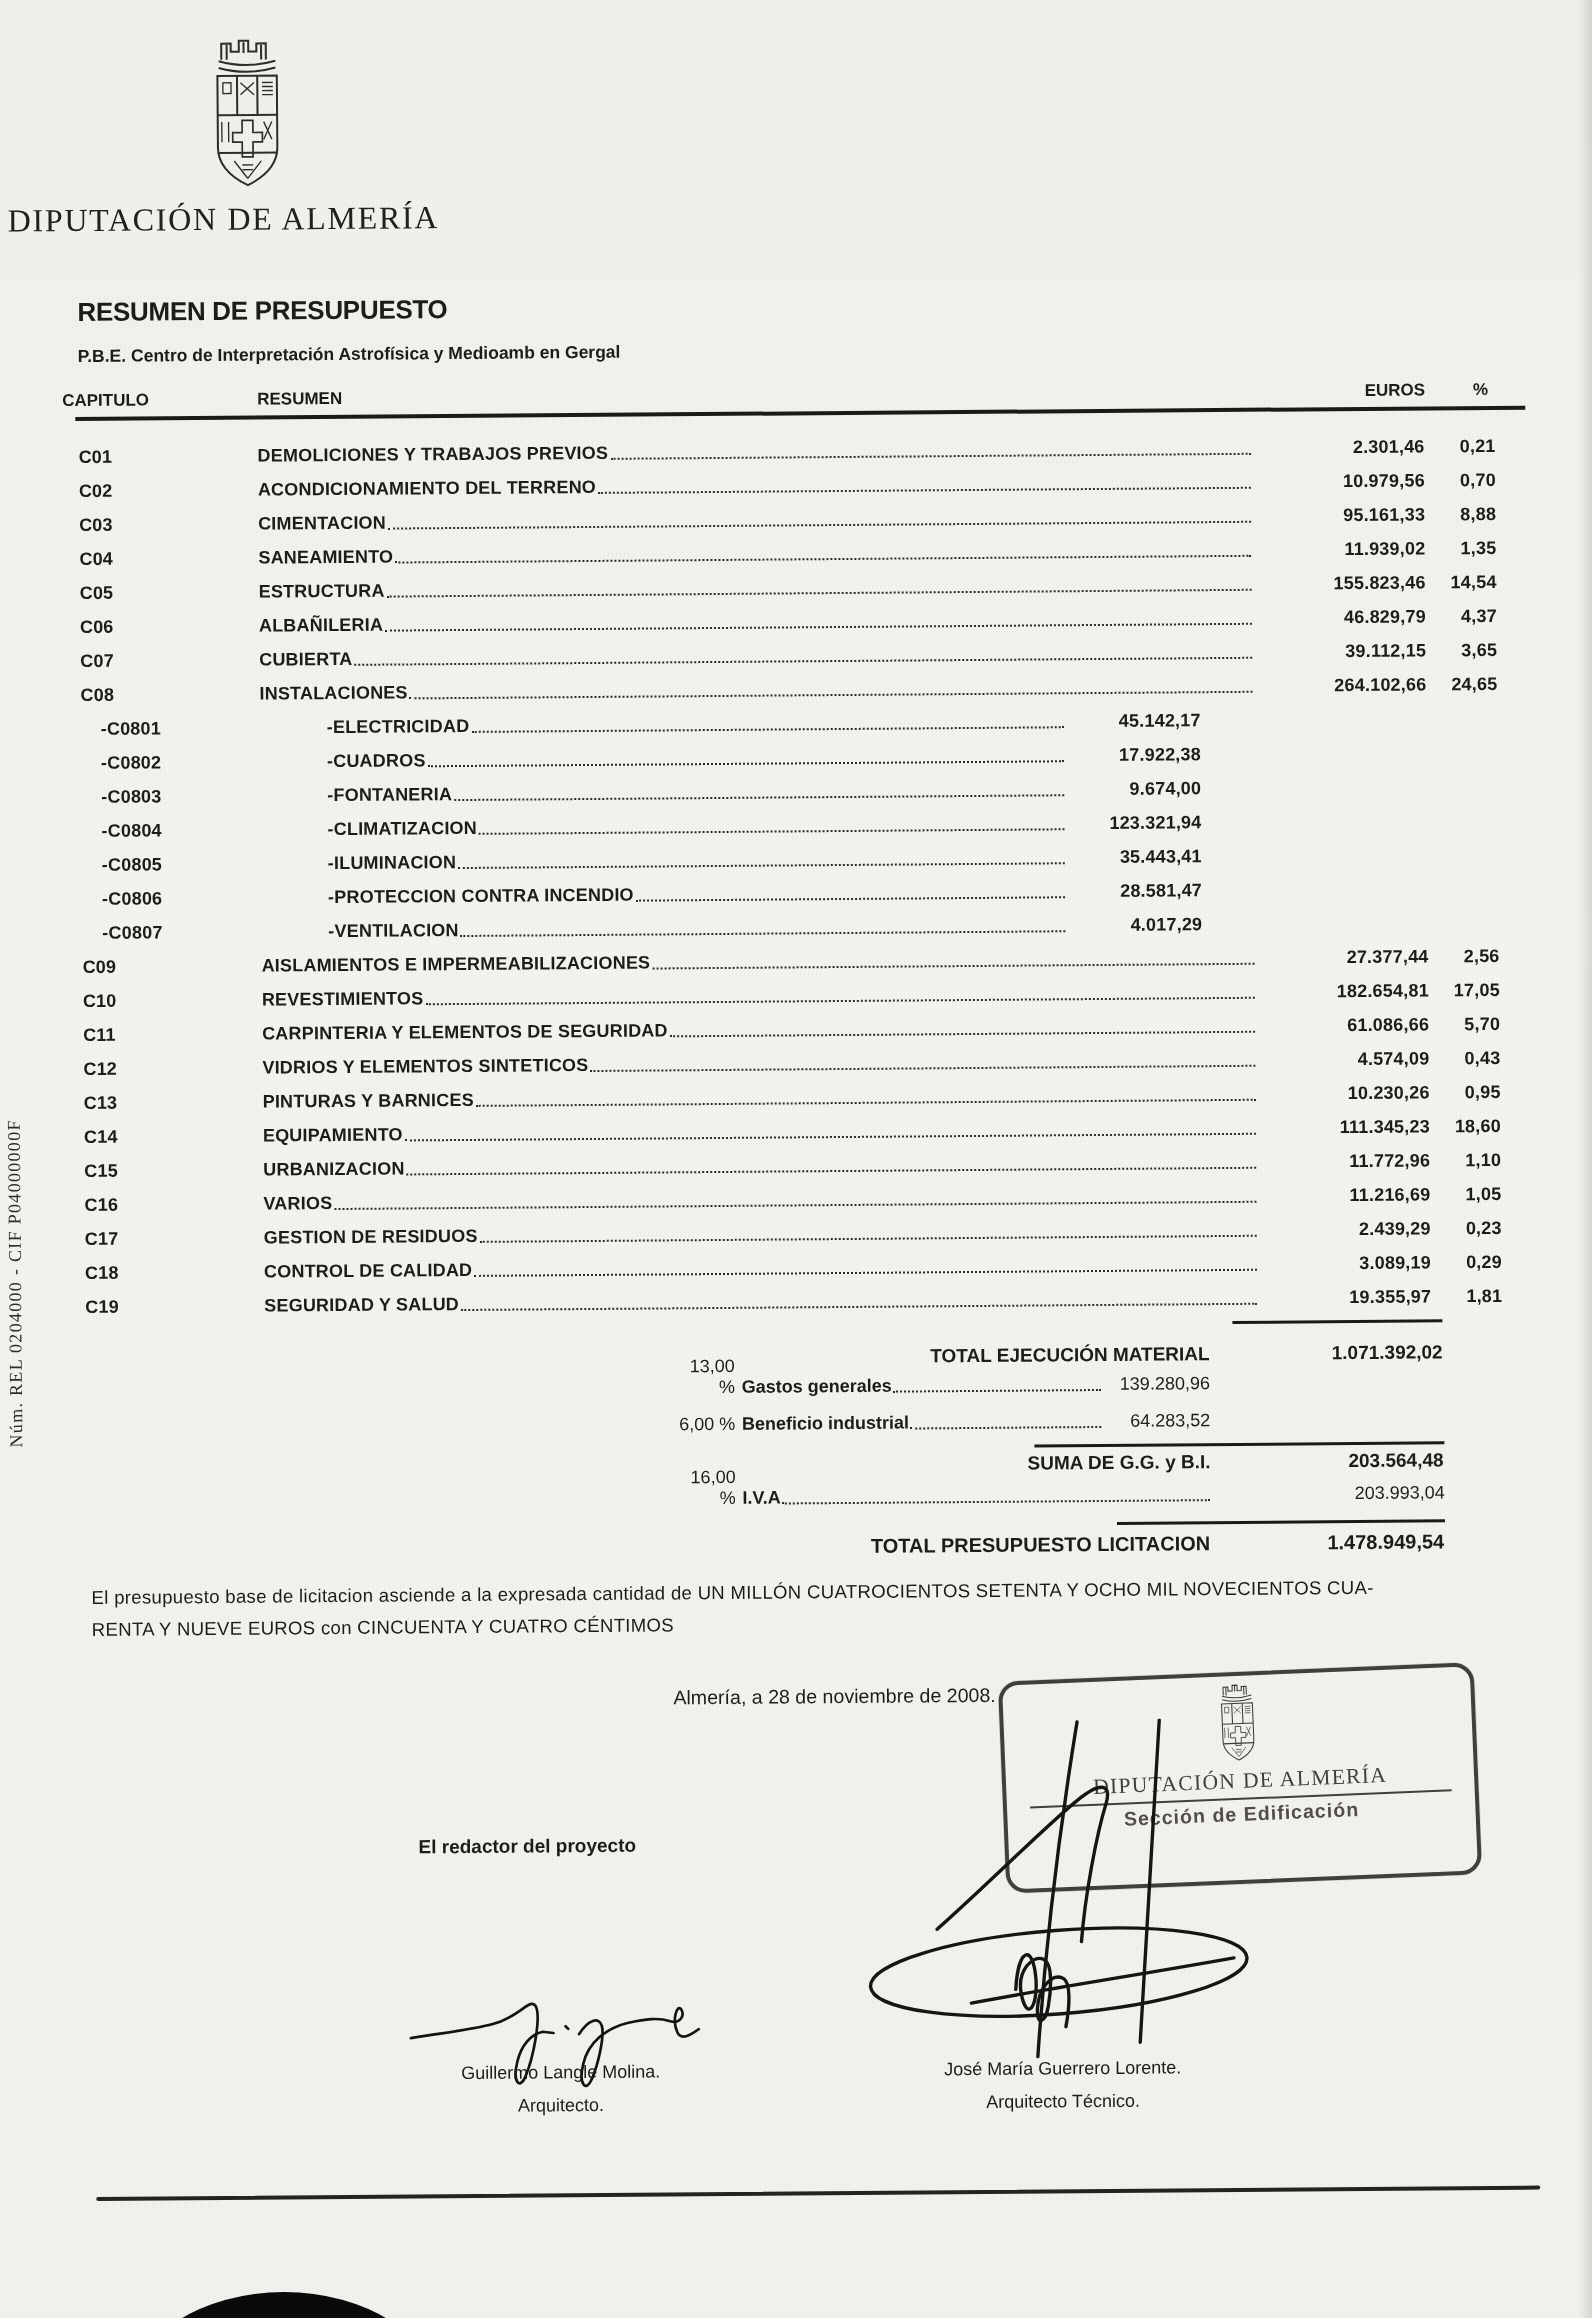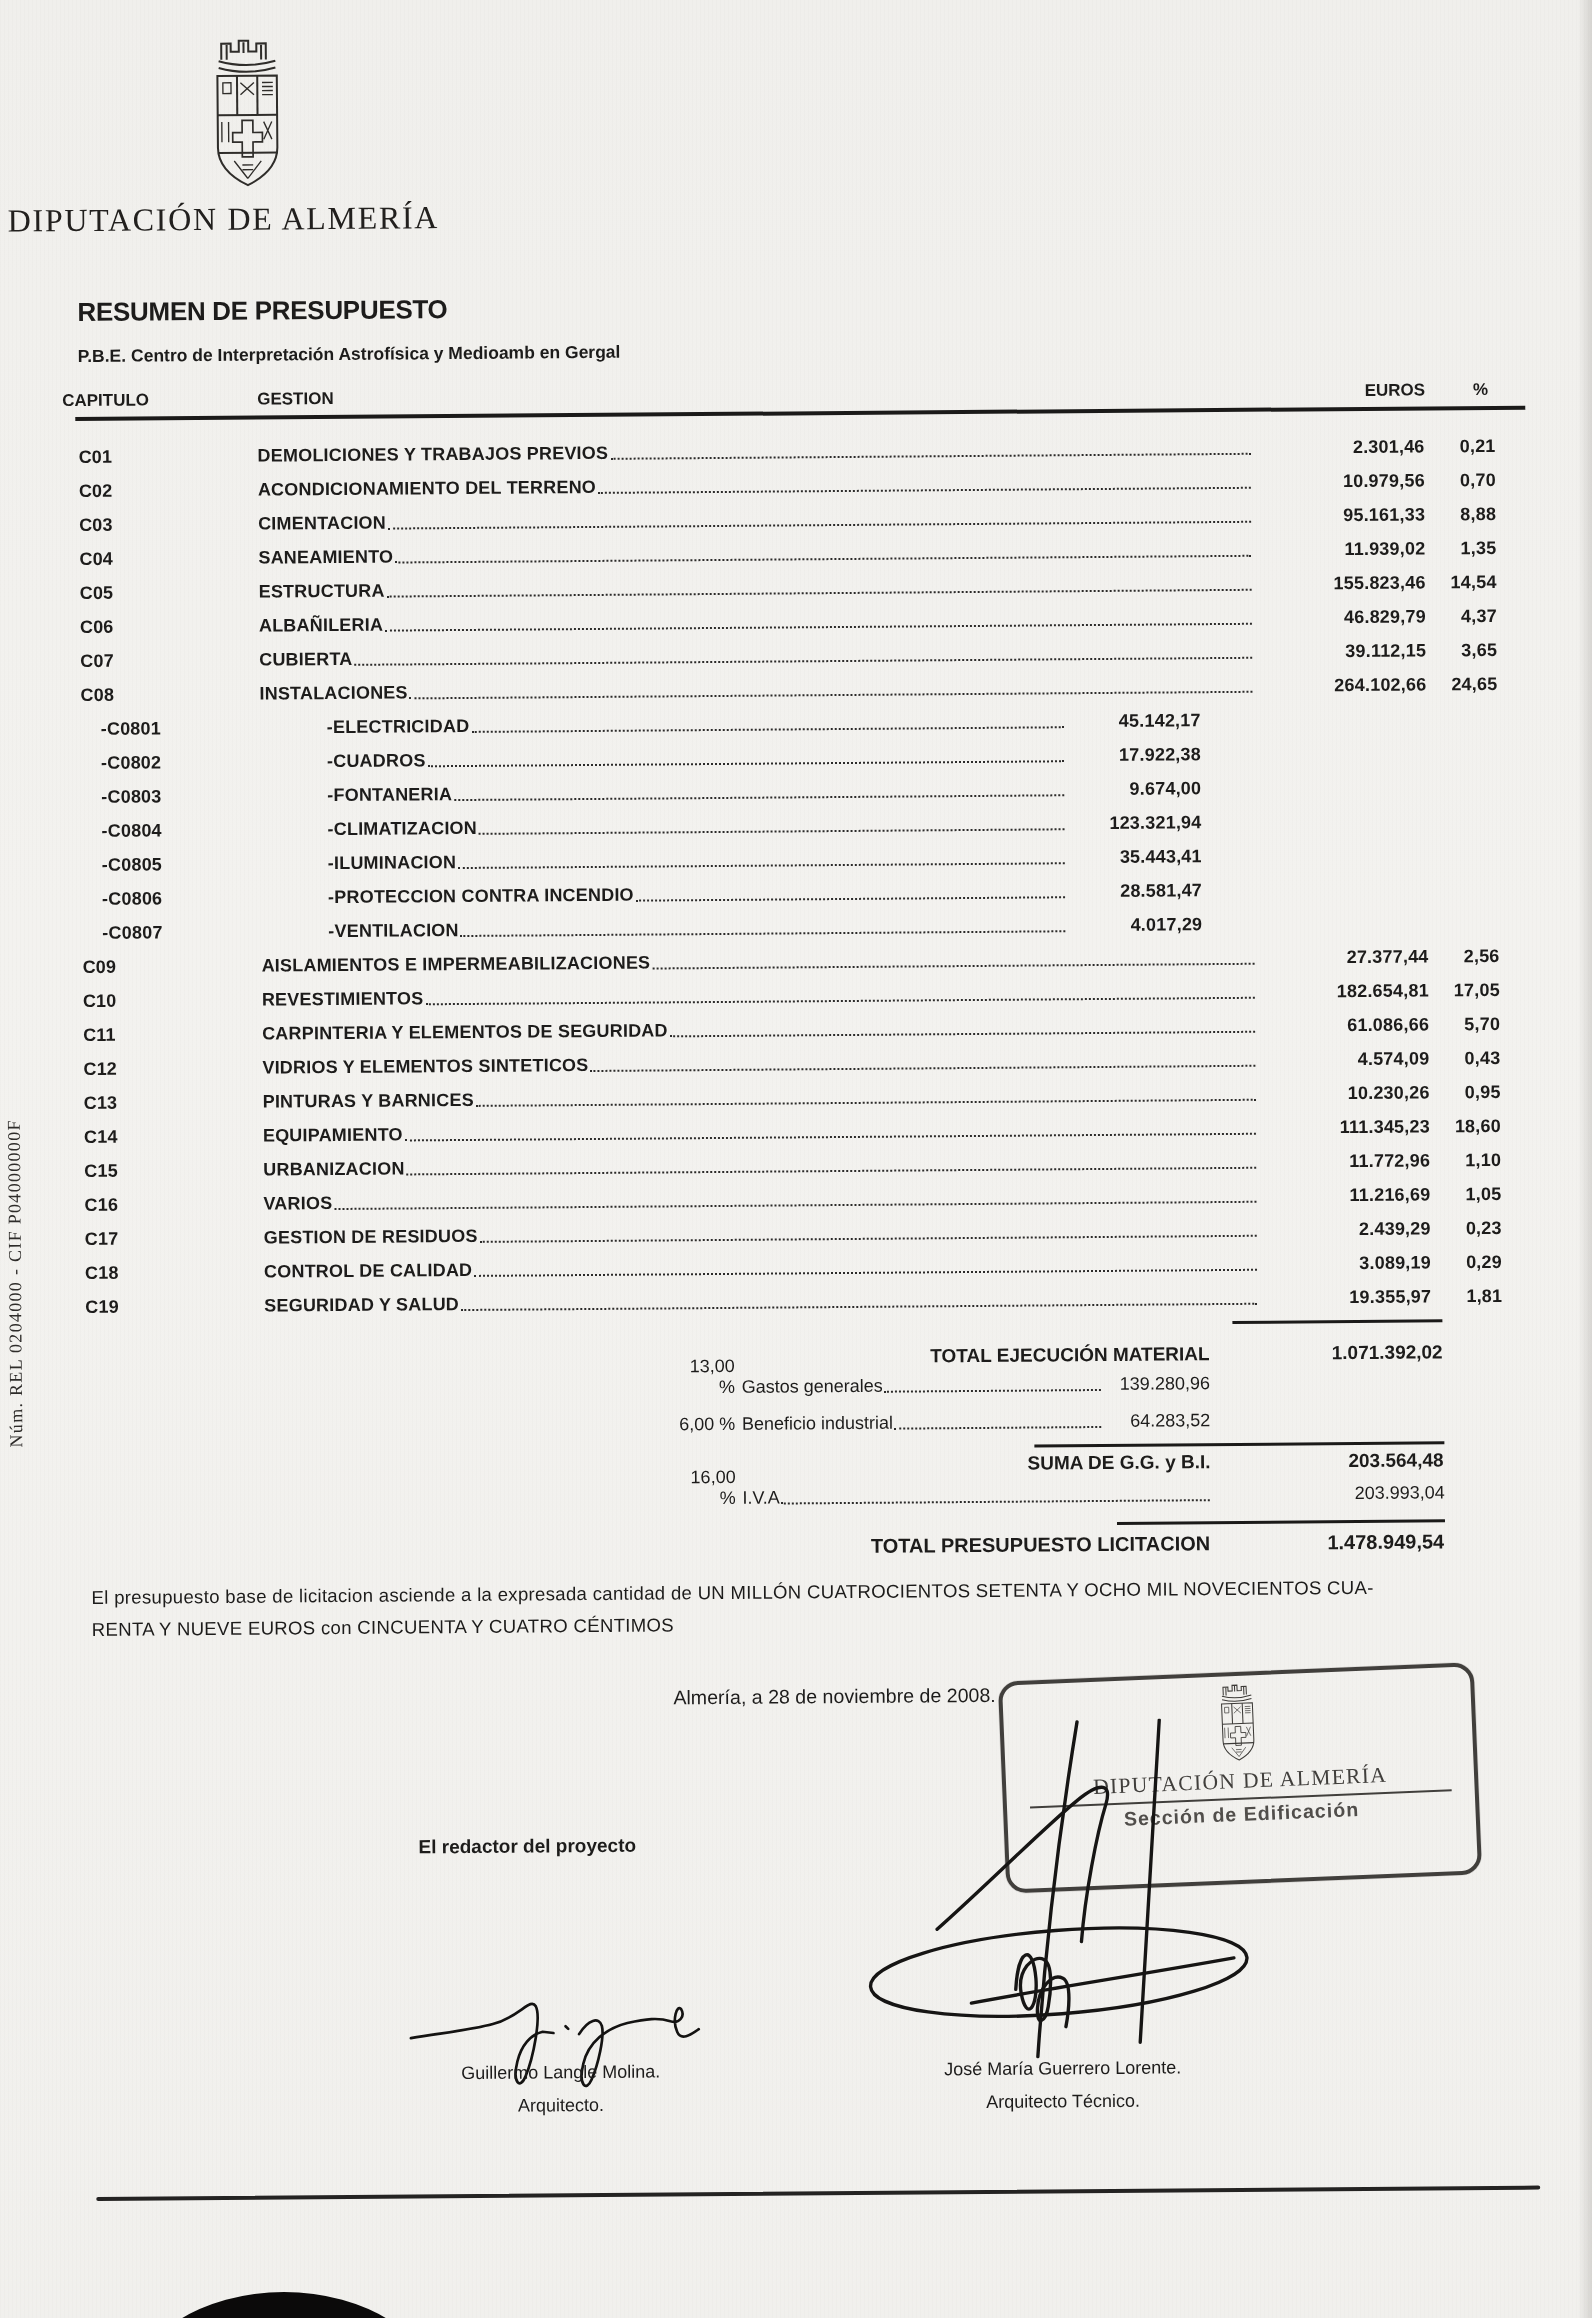--- a/index.html
+++ b/index.html
@@ -68,21 +68,21 @@
   .t-em-value{left:1293px; top:1352px; width:148px;}
   .t-suma-label{left:776px; top:1460px; width:432px;}
   .t-suma-value{left:1293px; top:1460px; width:148px;}
   .t-tpl-label{left:742px; top:1541px; width:465px; font-size:20px;}
   .t-tpl-value{left:1293px; top:1541px; width:148px; font-size:20px;}
   .tflex{position:absolute; display:flex; align-items:flex-end; font-size:18px; height:26px;}
   .tf-gastos{left:667px; top:1380px; width:541px;}
   .tf-benef{left:667px; top:1417px; width:541px;}
   .tf-iva{left:667px; top:1491px; width:775px;}
   .tflex .tpct{width:66px; text-align:right; flex:0 0 auto; padding-bottom:2.7px;}
-  .tflex .tlab{padding:0 0 2.7px 6.7px; white-space:nowrap;}
+  .tflex .tlab{padding:0 0 2.7px 6.7px; white-space:nowrap;font-weight:bold;}
   .tflex .tdots{flex:1 1 auto; border-bottom:2.7px dotted #2c2b2a; margin:0 1.3px 6.7px 1.3px;}
   .tflex .tval{flex:0 0 auto; width:108px; text-align:right; padding-bottom:2.7px;}
   .tf-iva .tval{width:234px;}
 
   
   .letter1,.letter2{position:absolute; left:88px; font-size:18.6px; letter-spacing:0.3px; white-space:nowrap;}
   .letter1{top:1587px;} .letter2{top:1619px;}
   .dateline{position:absolute; left:669px; top:1691px; font-size:19.6px;}
 
   
@@ -154,21 +154,21 @@
       <svg width="81" height="162" viewBox="0 0 120 240">
           <use href="#escudo"></use>
         </svg>
     </div>
     <div class="org">DIPUTACIÓN DE ALMERÍA</div>
 
     <div class="title">RESUMEN DE PRESUPUESTO</div>
     <div class="subtitle">P.B.E. Centro de Interpretación Astrofísica y Medioamb en Gergal</div>
 
     <div class="colhead ch-cap">CAPITULO</div>
-    <div class="colhead ch-res">GESTION</div>
+    <div class="colhead ch-res">RESUMEN</div>
     <div class="colhead ch-eur">EUROS</div>
     <div class="colhead ch-pct">%</div>
     <div class="headrule"></div>
 
     <div class="rows">
         <div class="row main">
         <span class="code">C01</span>
         <span class="mid">
           <span class="rlabel">DEMOLICIONES Y TRABAJOS PREVIOS</span>
           <span class="dots"></span>

